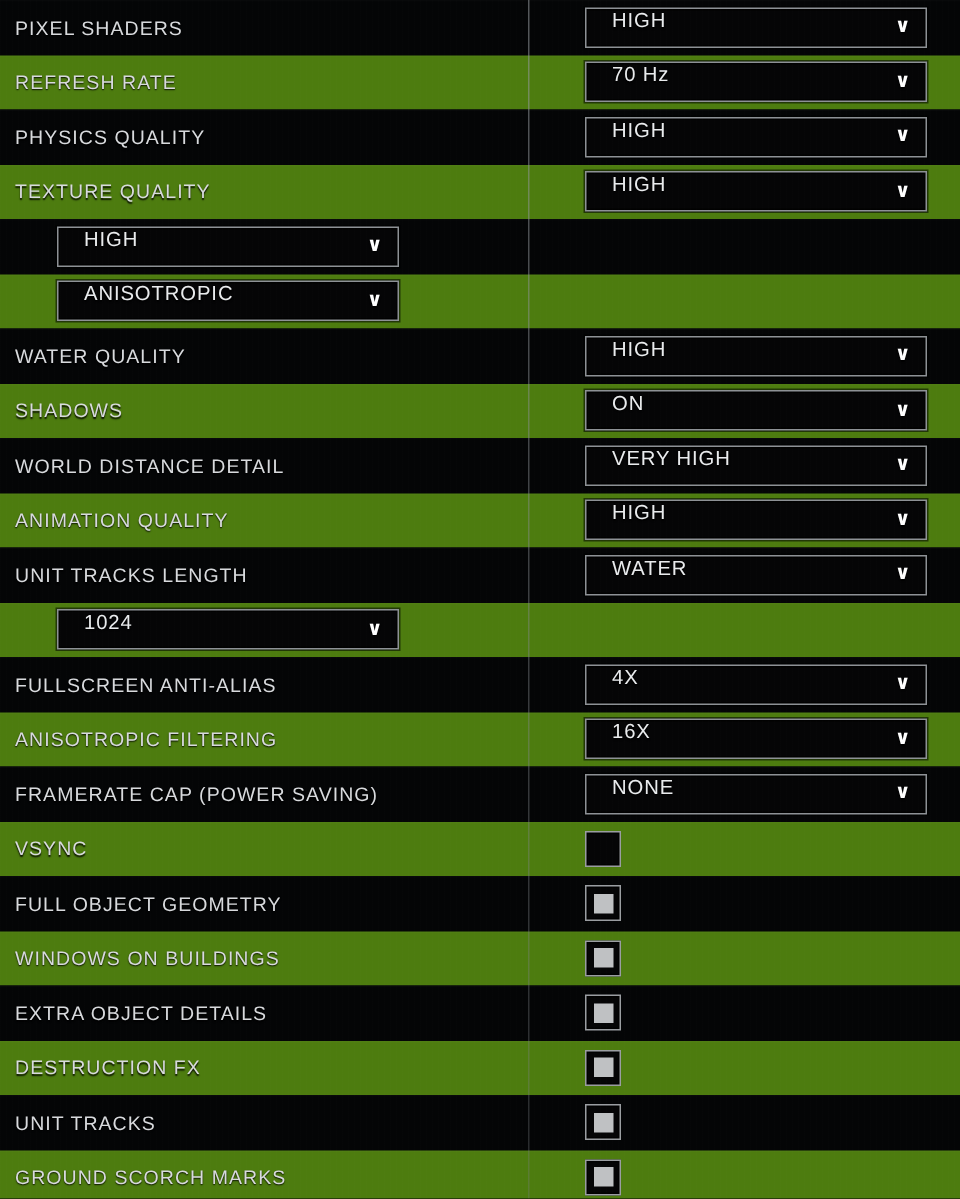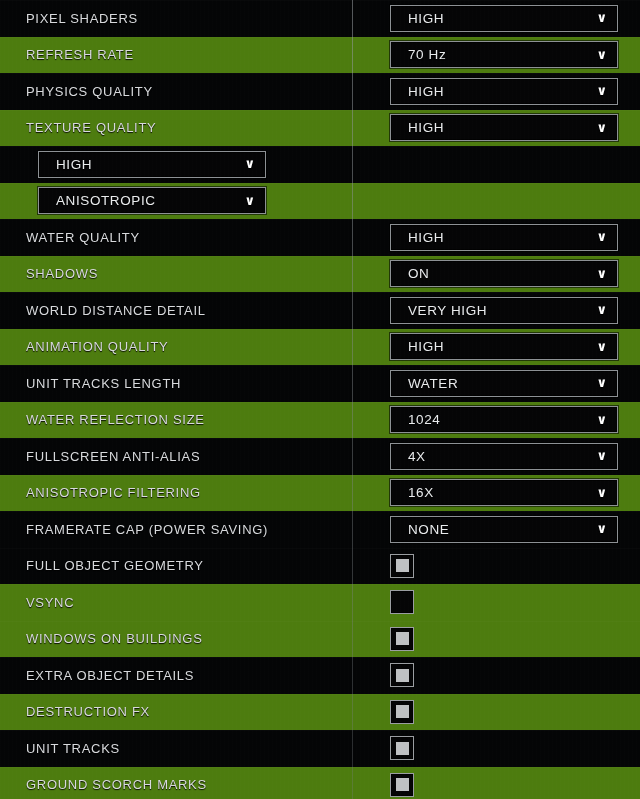--- a/index.html
+++ b/index.html
@@ -73,21 +73,21 @@
     content: "";
     position: absolute;
     left: 0; right: 0; top: 0;
     height: 1px;
     background: rgba(255,255,255,0.018);
   }
 
   .row-label {
     width: 352px;
     box-sizing: border-box;
-    padding-left: 26px;
+    padding-left: 10px;
     color: #d8dadd;
     font-size: 13px;
     letter-spacing: 0.7px;
     text-transform: uppercase;
     white-space: nowrap;
     font-weight: 400;
     text-shadow: 0 1px 1px rgba(0,0,0,0.9);
   }
 
   .row-control {
@@ -105,21 +105,21 @@
     position: relative;
     width: 228px;
     height: 27px;
     box-sizing: border-box;
     background: #050506;
     border: 1px solid #8d9195;
     box-shadow:
       inset 0 0 0 1px rgba(0,0,0,0.75),
       0 0 0 1px rgba(0,0,0,0.55);
     display: flex;
-    align-items: center;
+    align-items: flex-start;
     cursor: pointer;
   }
   .dropdown-value {
     padding-left: 17px;
     color: #e9ebed;
     font-size: 13.5px;
     letter-spacing: 0.6px;
     white-space: nowrap;
     text-shadow: 0 1px 1px rgba(0,0,0,0.9);
   }
@@ -257,21 +257,20 @@
       <div class="row">
         <div class="row-label">UNIT TRACKS LENGTH</div>
         <div class="row-control">
           <div class="dropdown">
             <span class="dropdown-value">WATER</span>
             <span class="dropdown-caret">∨</span>
           </div>
         </div>
       </div>
       <div class="row alt">
-        <div class="row-label">WATER REFLECTION SIZE</div>
         <div class="row-control">
           <div class="dropdown">
             <span class="dropdown-value">1024</span>
             <span class="dropdown-caret">∨</span>
           </div>
         </div>
       </div>
       <div class="row">
         <div class="row-label">FULLSCREEN ANTI-ALIAS</div>
         <div class="row-control">
@@ -292,32 +291,32 @@
       </div>
       <div class="row">
         <div class="row-label">FRAMERATE CAP (POWER SAVING)</div>
         <div class="row-control">
           <div class="dropdown">
             <span class="dropdown-value">NONE</span>
             <span class="dropdown-caret">∨</span>
           </div>
         </div>
       </div>
+      <div class="row alt">
+        <div class="row-label">VSYNC</div>
+        <div class="row-control">
+          <div class="checkbox" role="checkbox" aria-checked="false"></div>
+        </div>
+      </div>
       <div class="row">
         <div class="row-label">FULL OBJECT GEOMETRY</div>
         <div class="row-control">
           <div class="checkbox checked" role="checkbox" aria-checked="true">
             <span class="tick"></span>
           </div>
-        </div>
-      </div>
-      <div class="row alt">
-        <div class="row-label">VSYNC</div>
-        <div class="row-control">
-          <div class="checkbox" role="checkbox" aria-checked="false"></div>
         </div>
       </div>
       <div class="row alt">
         <div class="row-label">WINDOWS ON BUILDINGS</div>
         <div class="row-control">
           <div class="checkbox checked" role="checkbox" aria-checked="true">
             <span class="tick"></span>
           </div>
         </div>
       </div>

